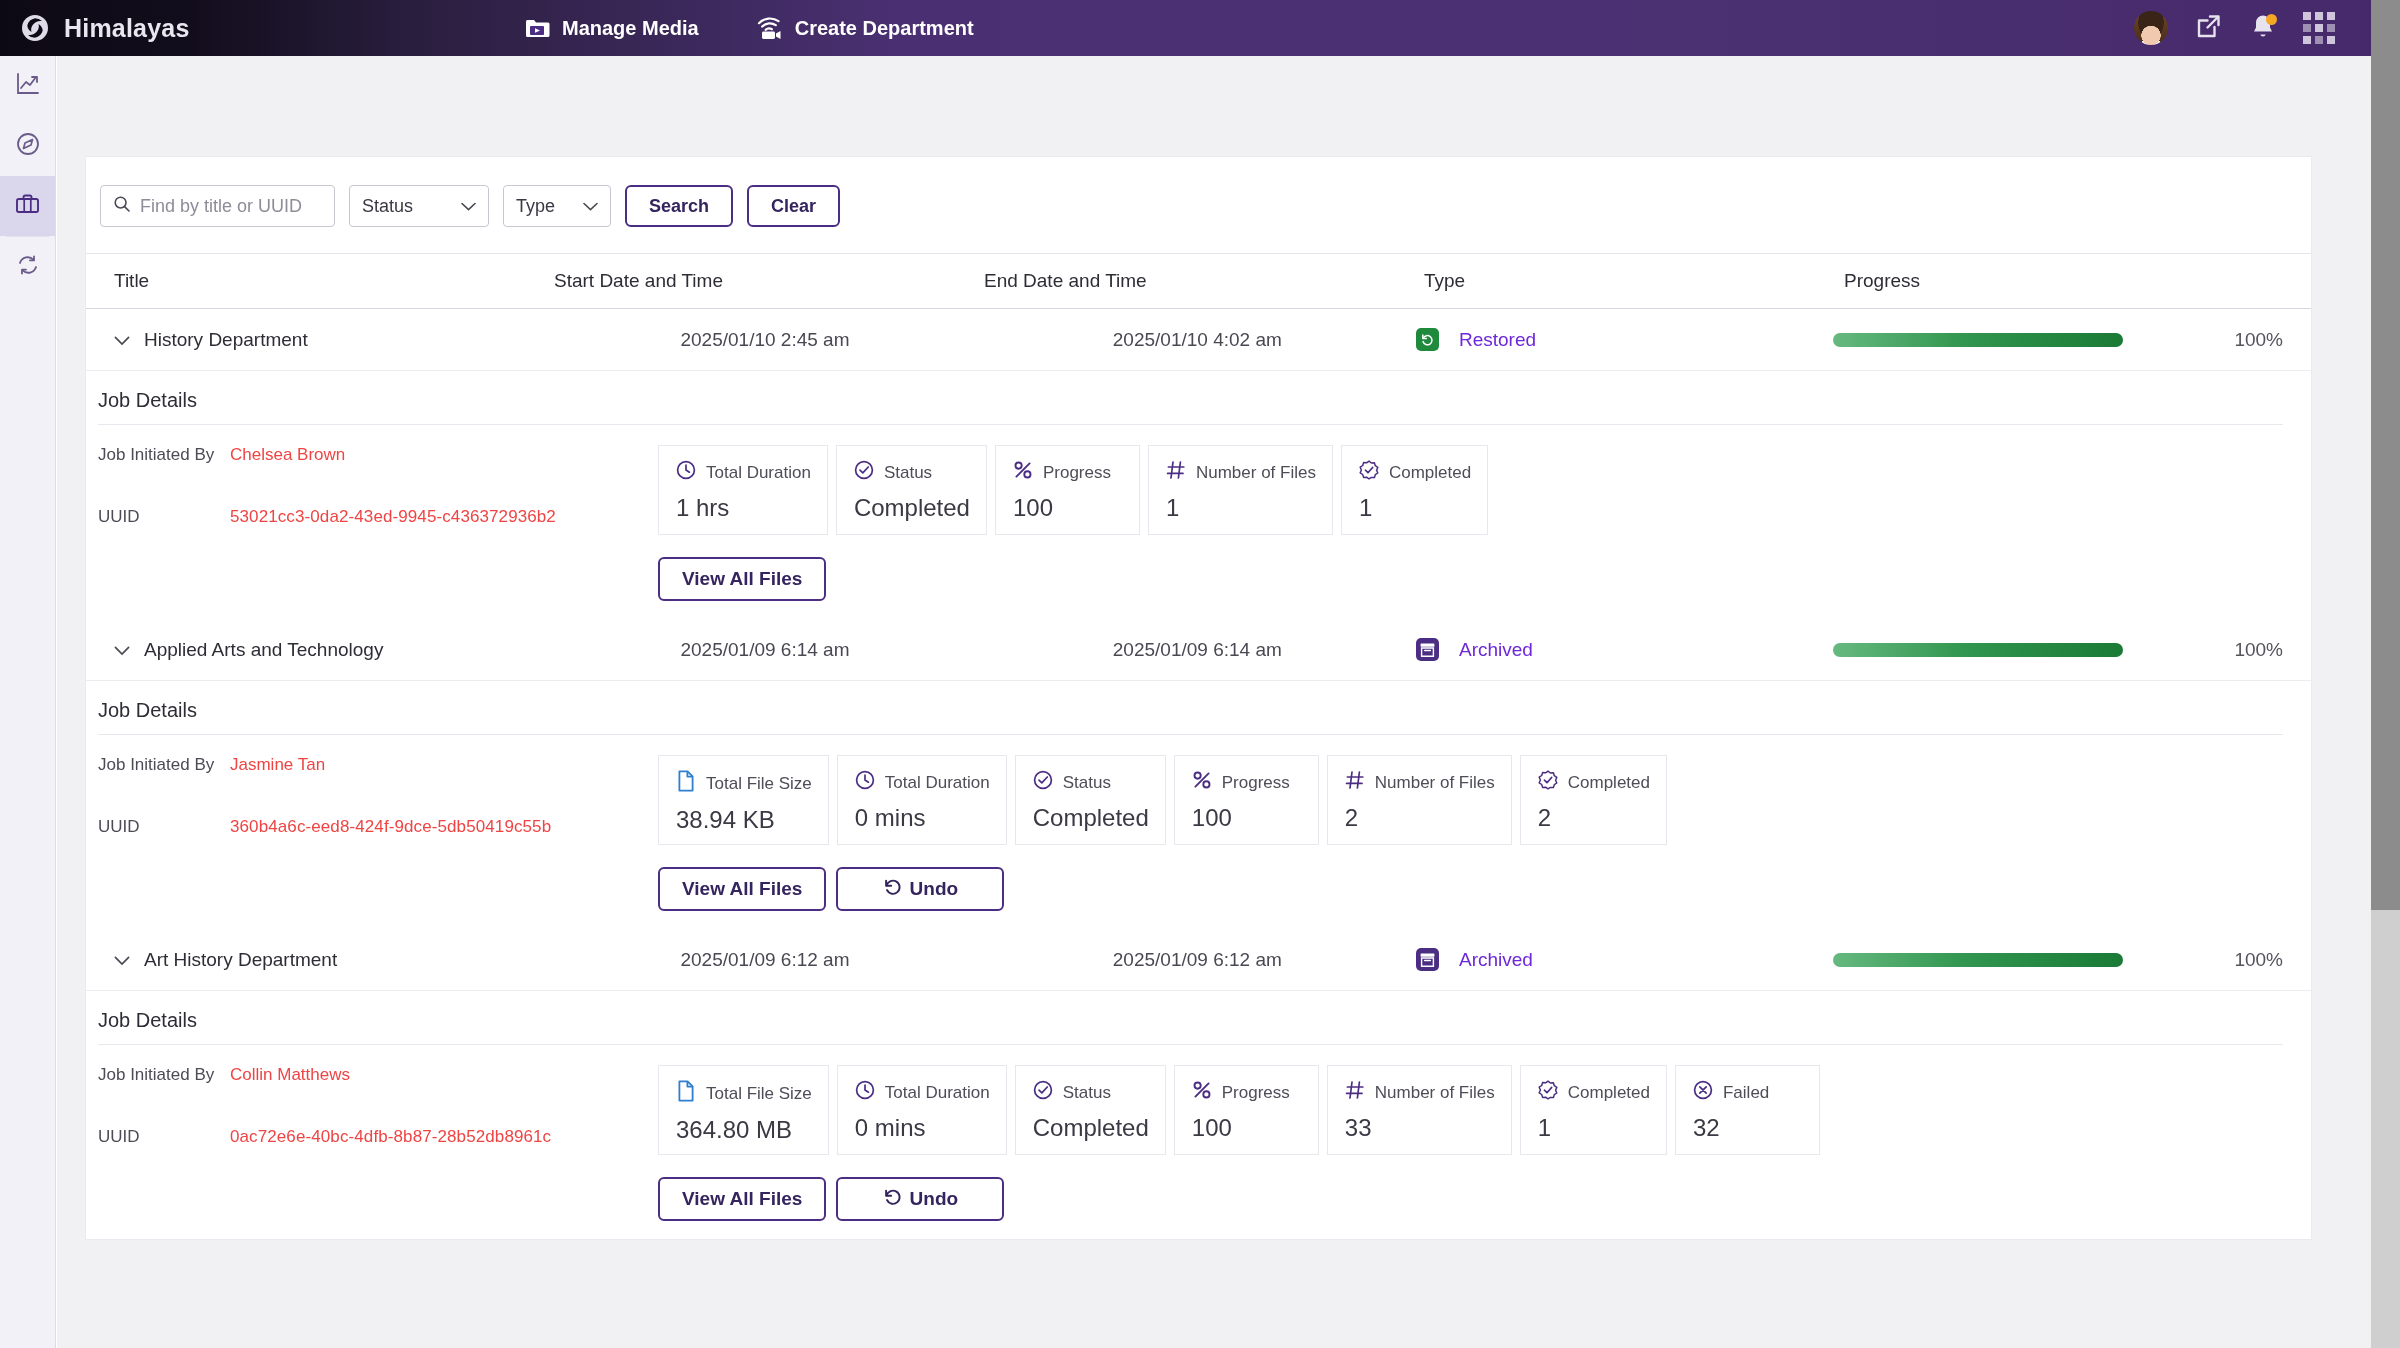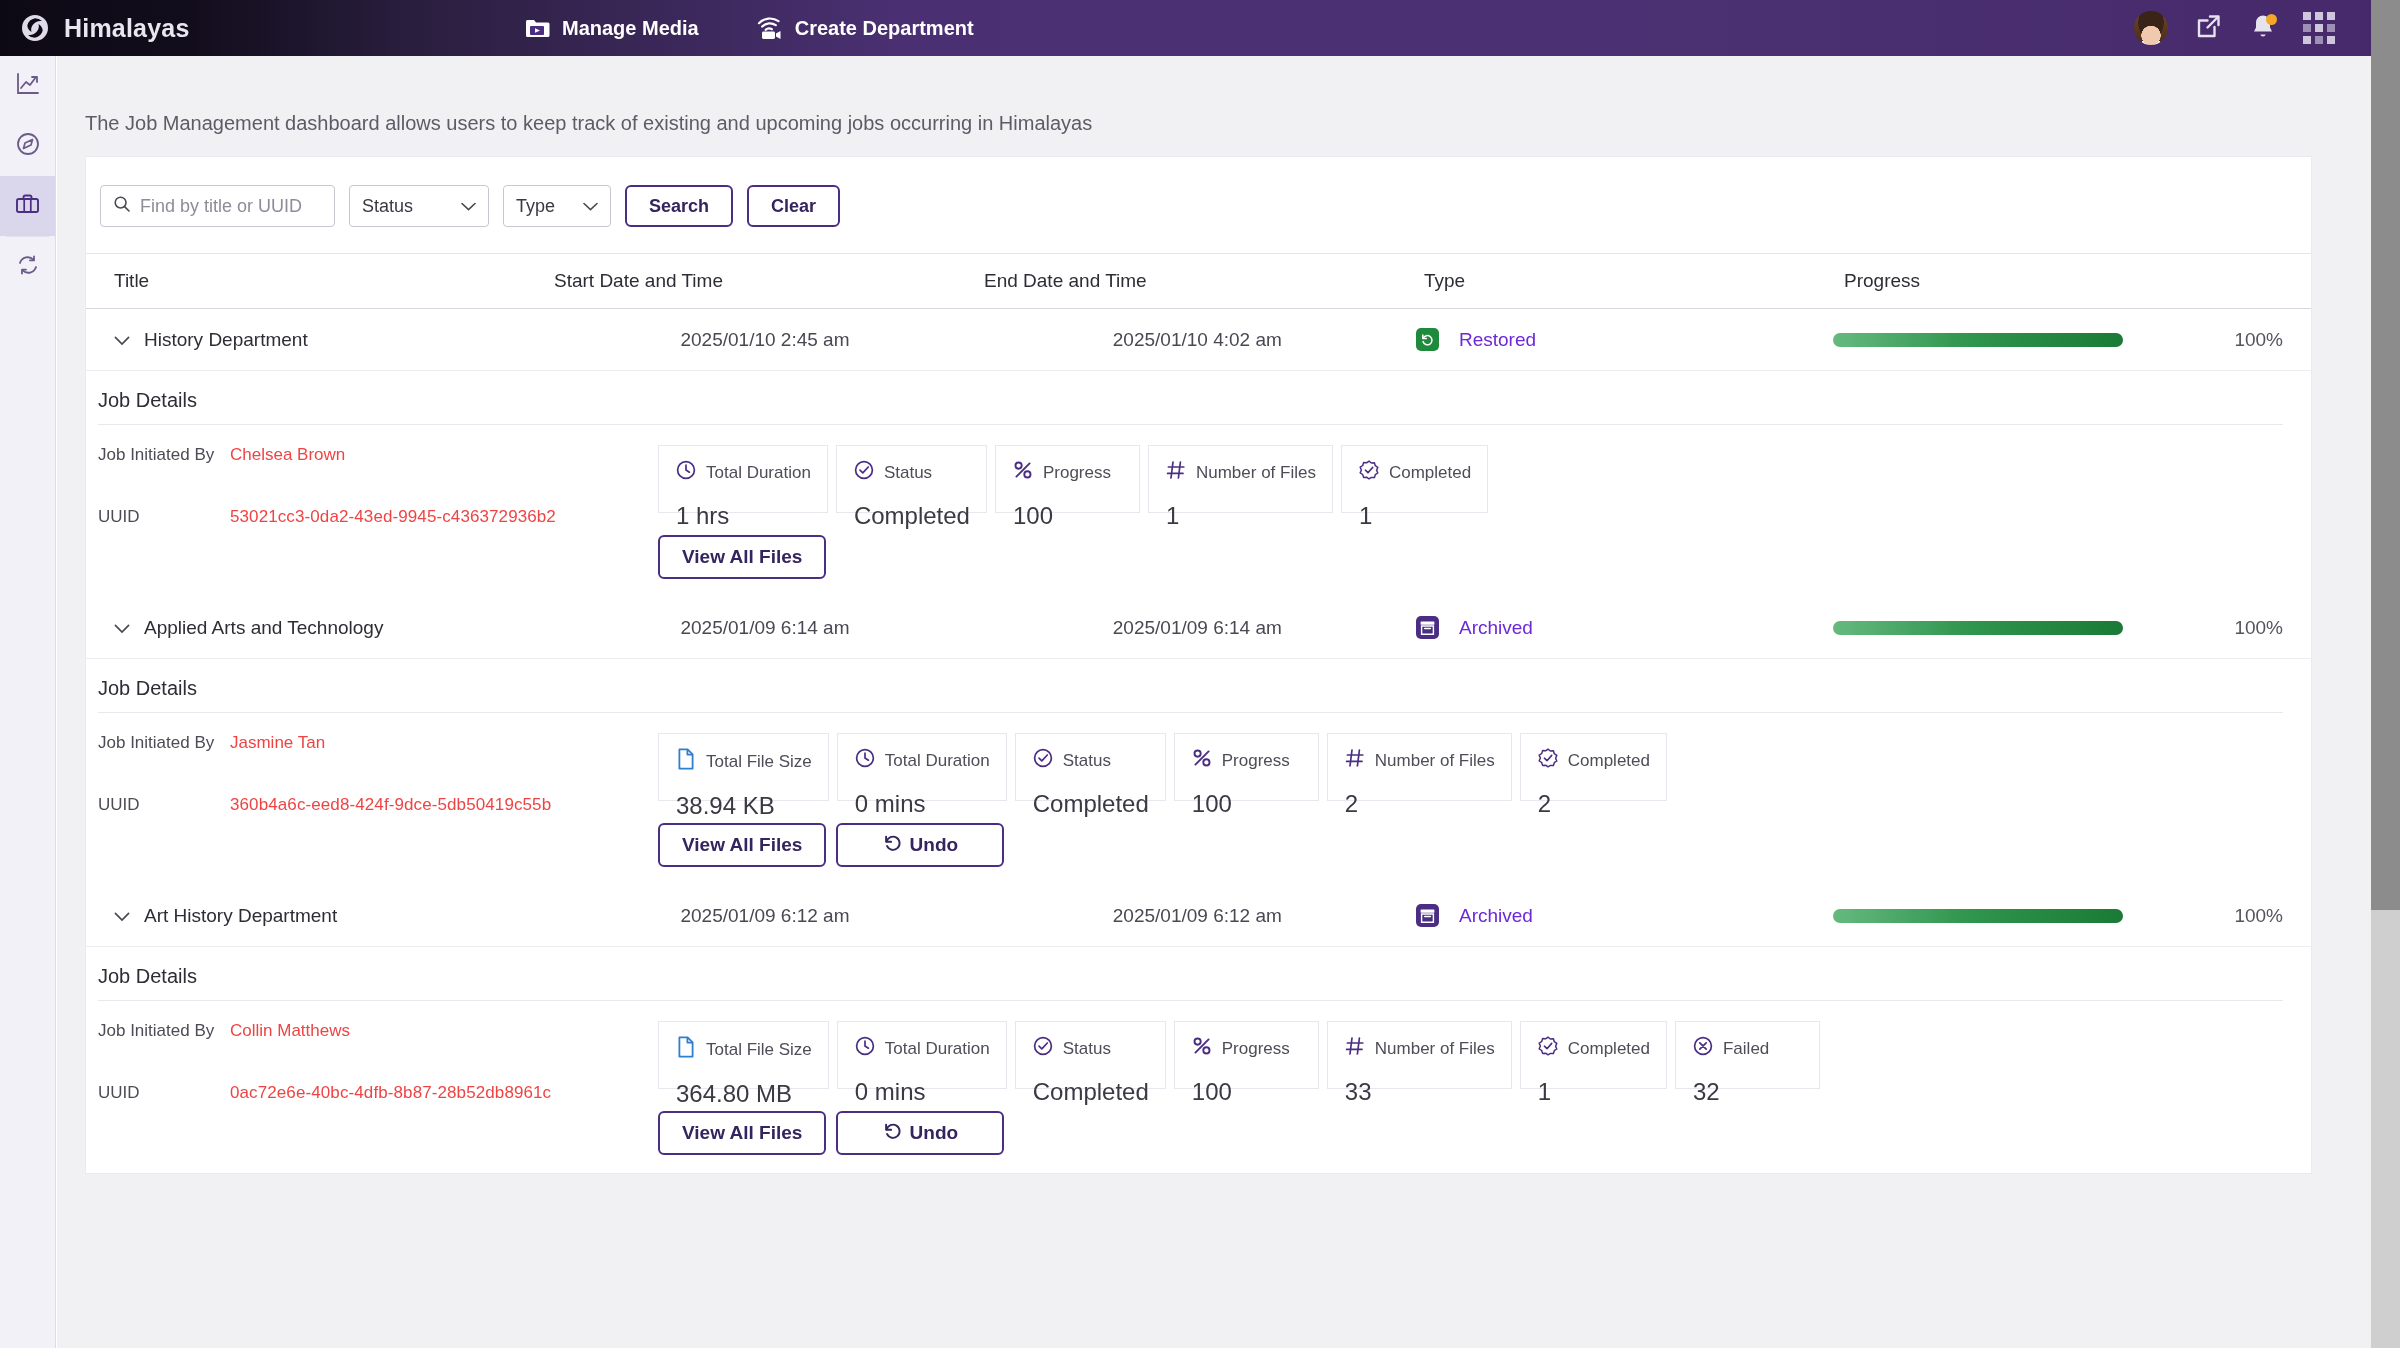--- a/index.html
+++ b/index.html
@@ -134,22 +134,22 @@
   .kv { width: 560px; font-size: 17px; color: #3d3c46; }
   .kv .row { display: flex; margin-bottom: 42px; }
   .kv .row:last-child { margin-bottom: 0; }
   .kv .k { width: 132px; color: #4d4c56; }
   .kv .v { color: #ef4444; }
   .kv .v.mono { letter-spacing: .1px; }
 
   .stats-wrap { flex: 1; }
   .stats { display: flex; gap: 8px; }
   .stat {
-    min-width: 145px; height: 68px; border: 1px solid #e9e7ee; background: #fff;
-    padding: 13px 16px; display: flex; flex-direction: column; gap: 16px;
+    min-width: 145px; height: 90px; border: 1px solid #e9e7ee; background: #fff;
+    padding: 13px 16px; display: flex; flex-direction: column; gap: 8px;
   }
   .stat-top { display: flex; align-items: center; gap: 9px; font-size: 17px; color: #4e4d58; white-space: nowrap; }
   .stat-val { font-size: 24px; color: #3a3944; padding-left: 1px; }
   .actions { display: flex; gap: 10px; margin-top: 22px; }
   .actions .btn-outline { height: 44px; min-width: 168px; font-size: 19px; }
 
   .scrollbar {
     position: absolute; right: 0; top: 0; width: 29px; height: 1348px;
     background: #cfcfcf;
   }
@@ -258,21 +258,20 @@
         <path d="M5 11a8 8 0 0 1 13.5-3.2" stroke="#6b5b8a" stroke-width="1.8" fill="none" stroke-linecap="round"></path>
         <path d="M19 4.5V8.4h-4" stroke="#6b5b8a" stroke-width="1.8" fill="none" stroke-linecap="round" stroke-linejoin="round"></path>
         <path d="M21 15a8 8 0 0 1-13.5 3.2" stroke="#6b5b8a" stroke-width="1.8" fill="none" stroke-linecap="round"></path>
         <path d="M7 21.5v-3.9h4" stroke="#6b5b8a" stroke-width="1.8" fill="none" stroke-linecap="round" stroke-linejoin="round"></path>
       </svg>
     </span>
   </div>
 </div>
 
 <div class="canvas">
-  <div class="intro">The Job Management dashboard allows users to keep track of existing and upcoming jobs occurring in Himalayas</div>
 
   <div class="card">
 
     <div class="filterbar">
       <div class="search-box">
         <span>
           <svg width="18" height="18" viewBox="0 0 18 18">
             <circle cx="7.6" cy="7.6" r="5.4" stroke="#4a4953" stroke-width="1.6" fill="none"></circle>
             <path d="M11.6 11.6 16 16" stroke="#4a4953" stroke-width="1.6" stroke-linecap="round"></path>
           </svg>

